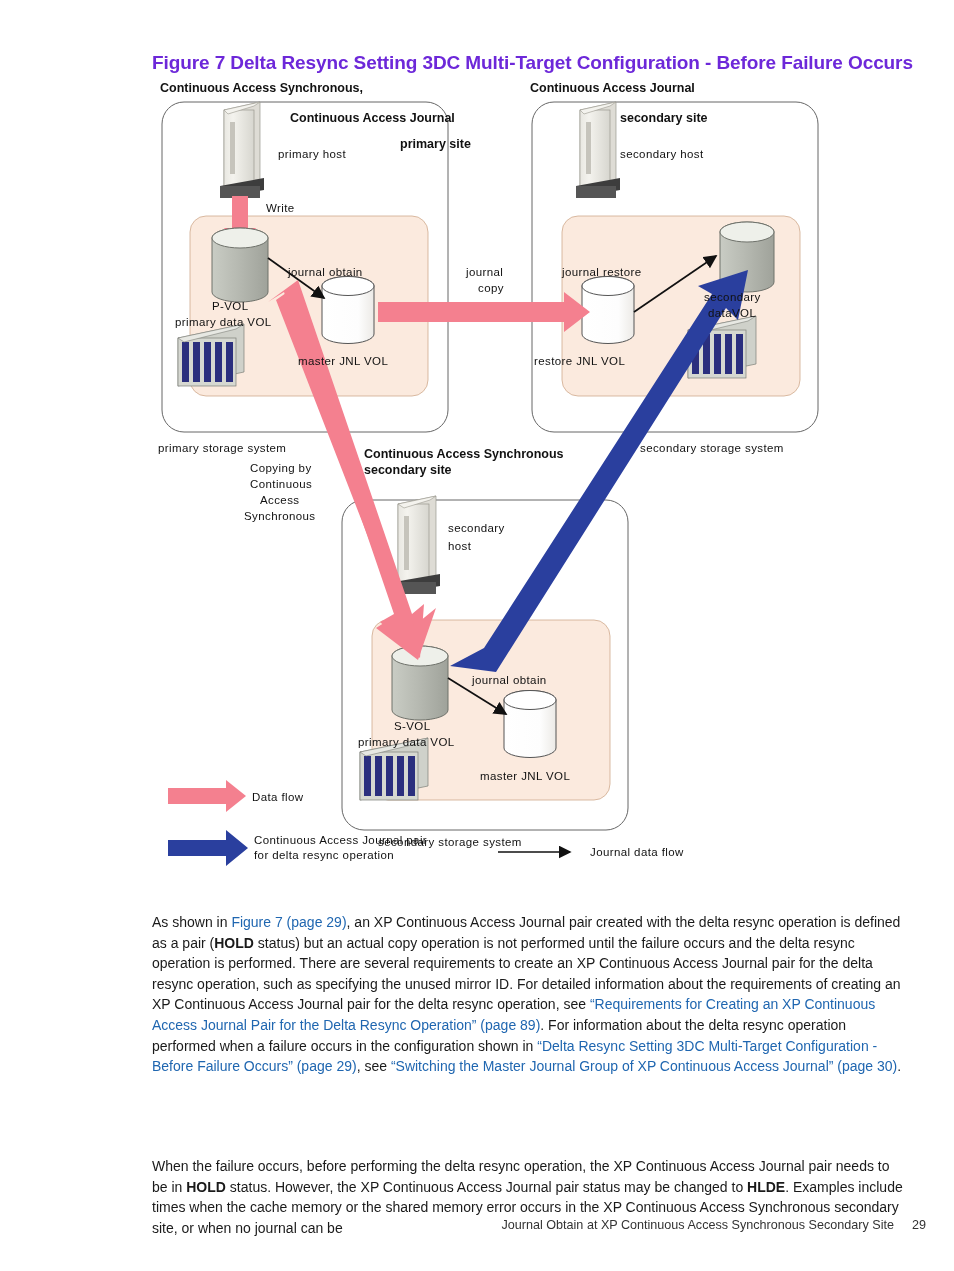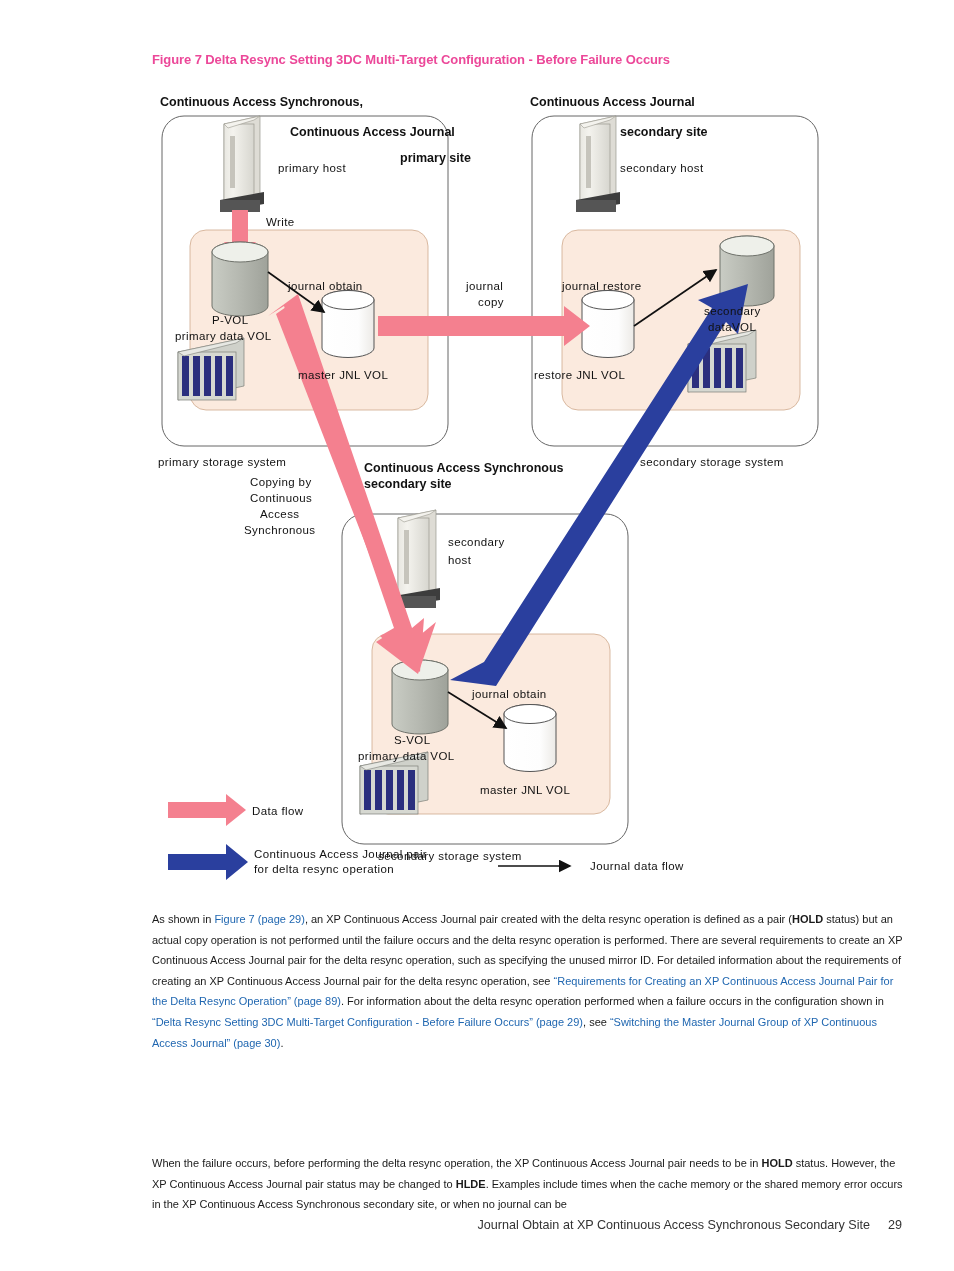--- a/index.html
+++ b/index.html
@@ -8,46 +8,46 @@
     background:#ffffff;
     font-family:"Liberation Sans", sans-serif;
     color:#1a1a1a;
     overflow:hidden;
   }
   .page{position:relative;width:954px;height:1271px;}
 
   
   .fig-caption{
     position:absolute;left:152px;top:52px;
-    font-size:13px;font-weight:bold;
-    color:#ec4899;letter-spacing:-0.1px;
+    font-size:19px;font-weight:bold;
+    color:#6d28d9;letter-spacing:-0.1px;
     white-space:nowrap;
   }
 
   
-  .diagram{position:absolute;left:150px;top:94px;width:680px;height:800px;}
+  .diagram{position:absolute;left:150px;top:80px;width:680px;height:800px;}
   .diagram svg{display:block;}
 
   
   .body-text{
     position:absolute;left:152px;width:752px;
-    font-size:11px;line-height:20.6px;
+    font-size:14px;line-height:20.6px;
     color:#1a1a1a;
     text-align:left;
     font-family:"Liberation Sans", sans-serif;
   }
   #para1{top:898px;}
   #para2{top:1142px;}
   .lnk{color:#1f66b0;}
   .bld{font-weight:bold;}
 
   
   .footer{
     position:absolute;left:0;top:1218px;width:954px;
-    text-align:right;padding-right:52px;
+    text-align:right;padding-right:28px;
     font-size:12.6px;color:#333;
     box-sizing:border-box;
   }
   .footer .fnum{display:inline-block;margin-left:18px;}
 </style>
 </head>
 <body>
 
 <div class="page">
 

